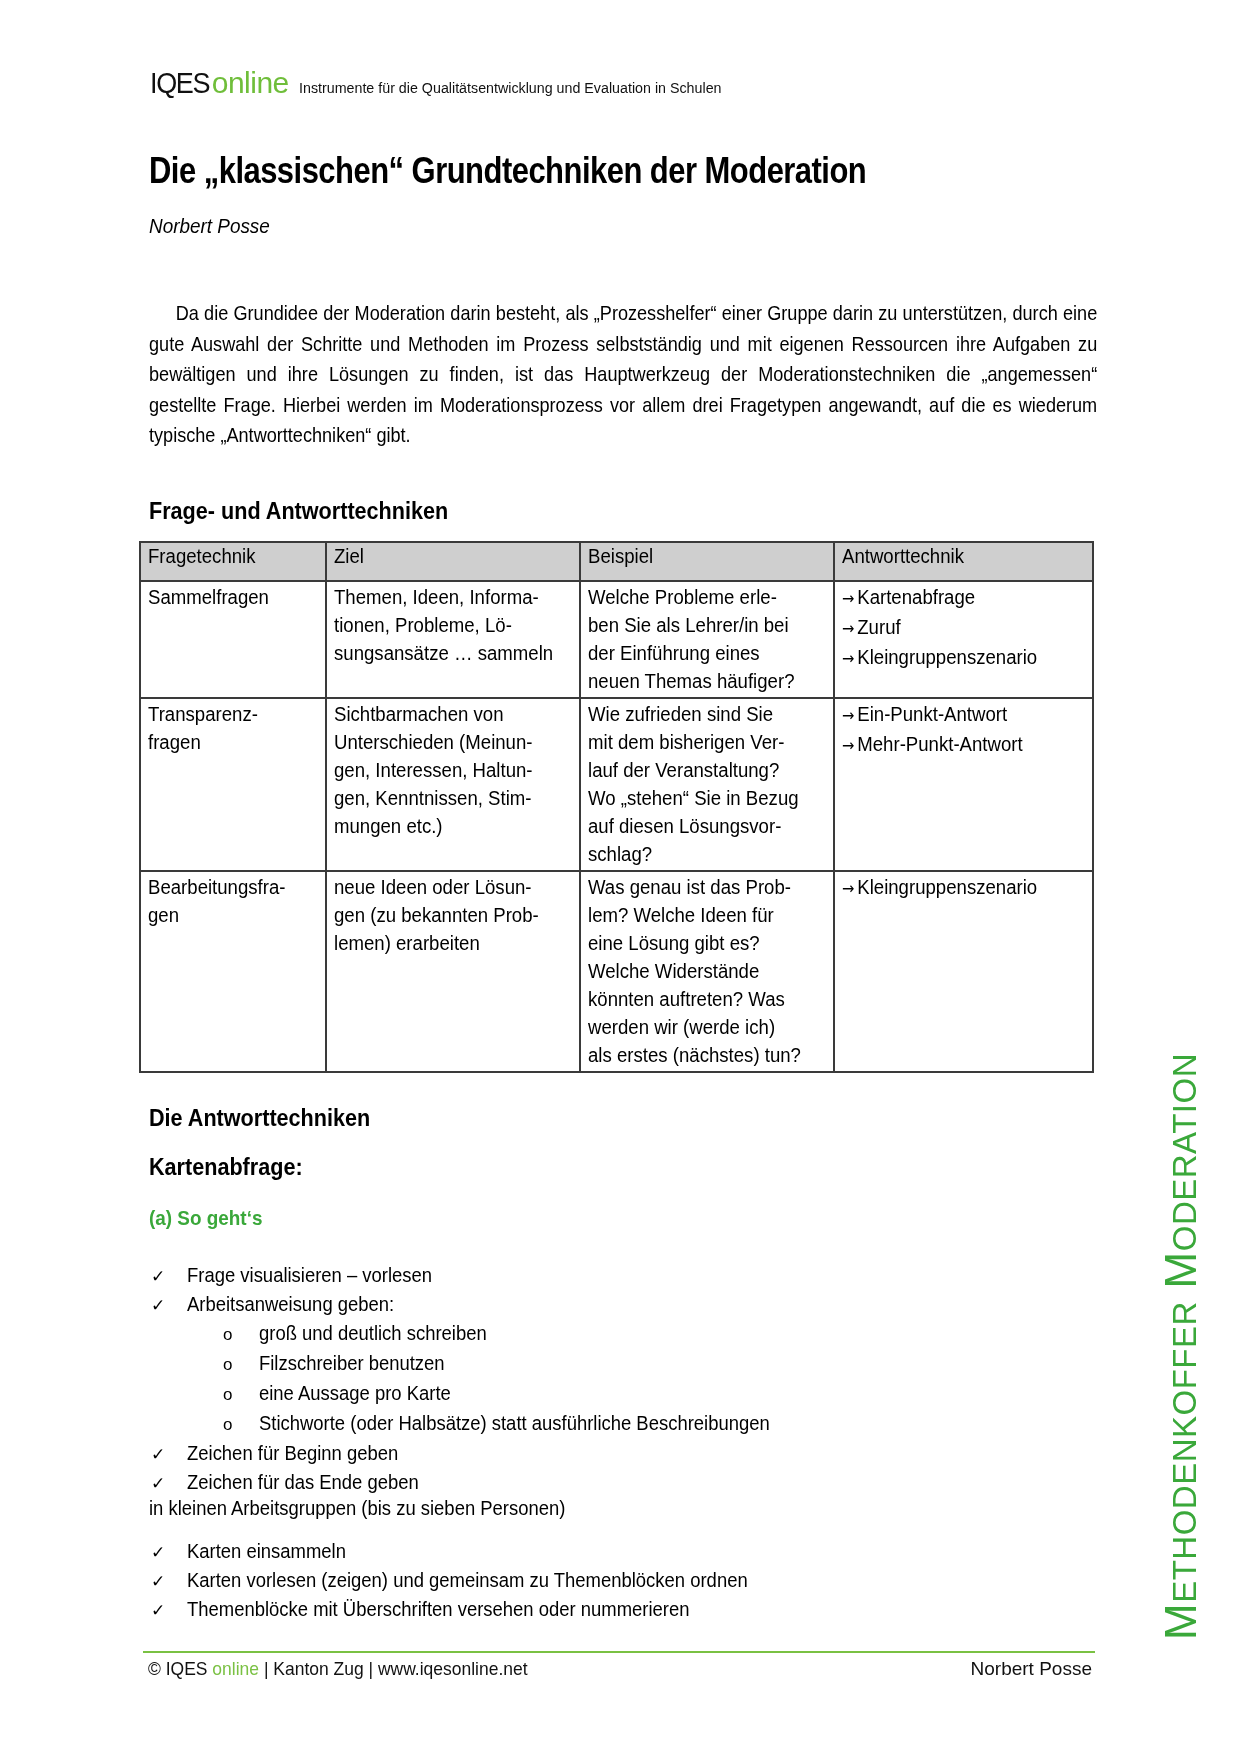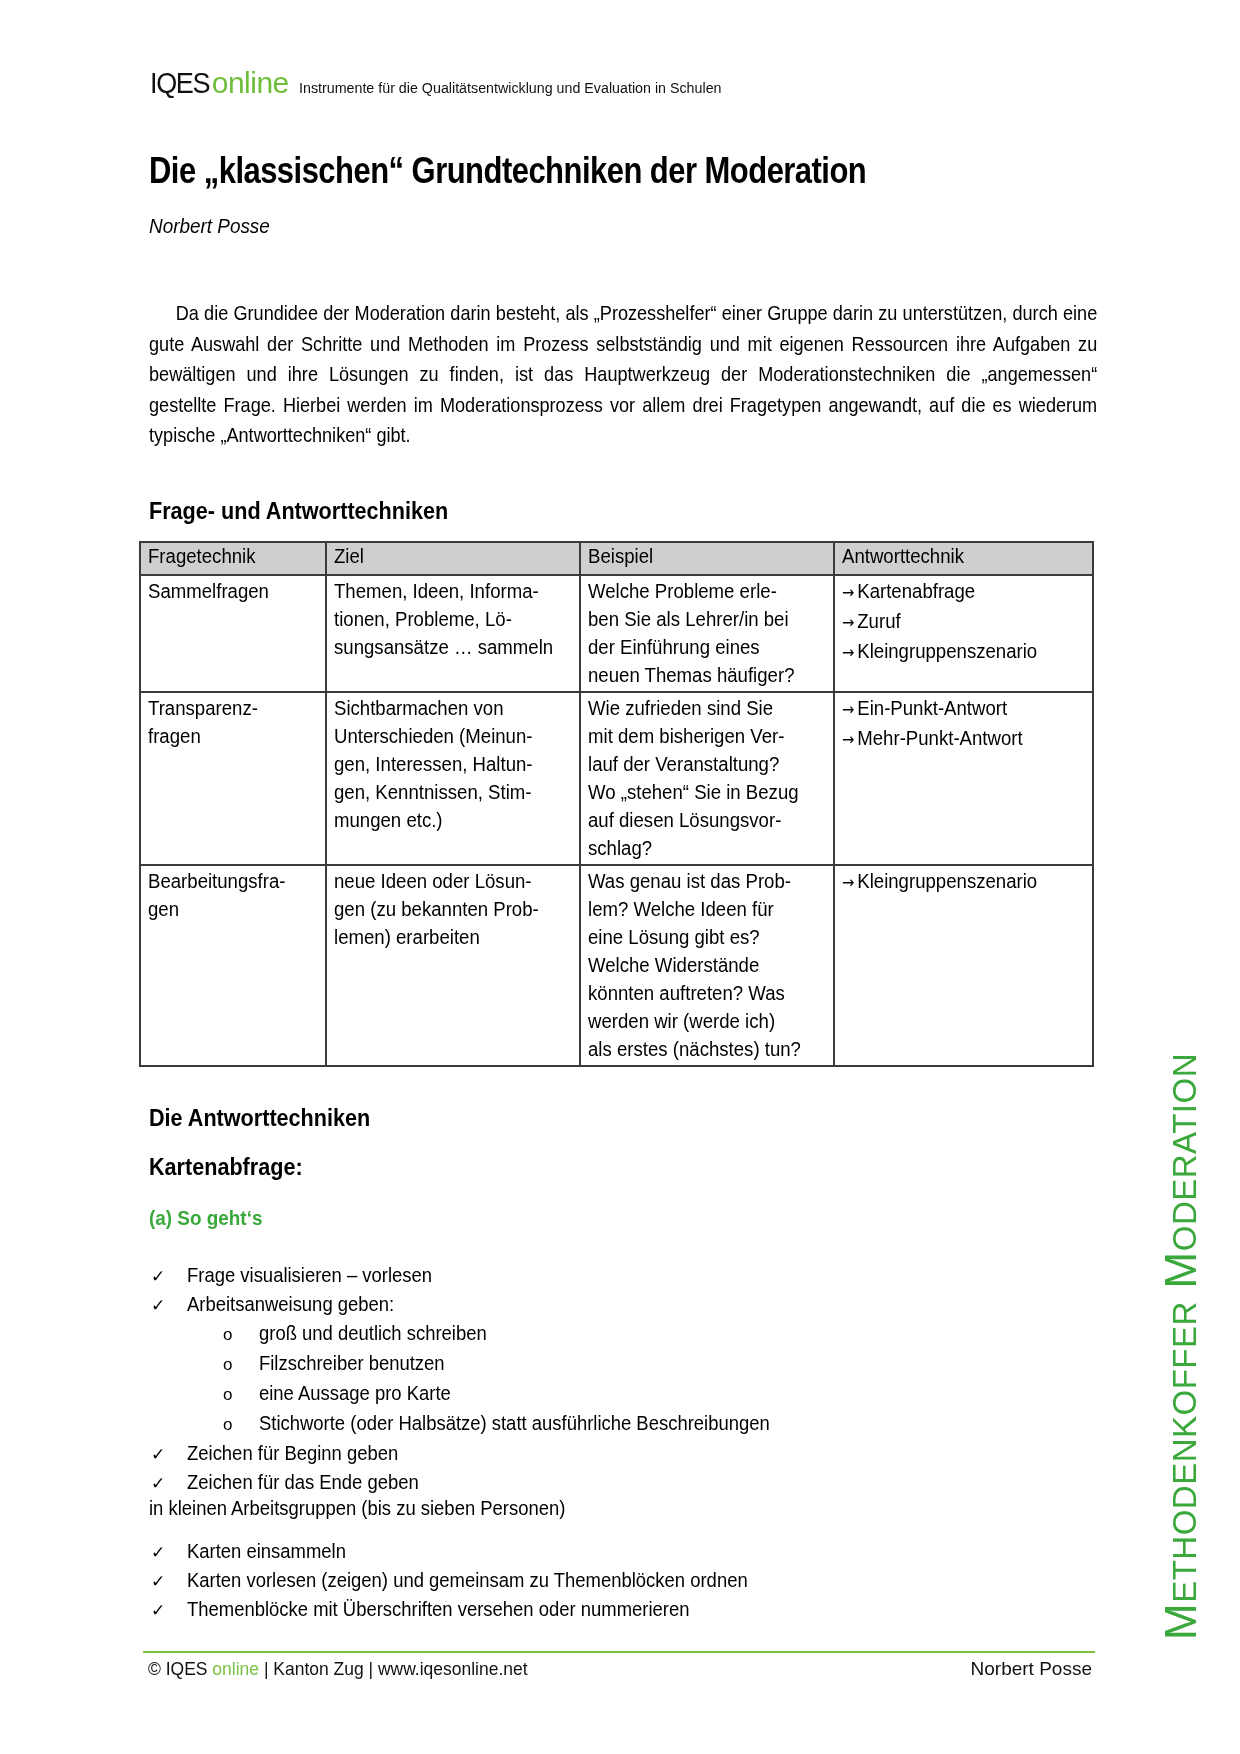--- a/index.html
+++ b/index.html
@@ -19,21 +19,21 @@
 
   
   .intro { left: 149px; top: 298px; width: 1100px; font-size: 21px; line-height: 30.5px; transform: scaleX(0.862); transform-origin: left top; text-align: justify; text-indent: 31px; }
 
   .h2 { font-weight: bold; font-size: 24px; transform: scaleX(0.9); transform-origin: left; white-space: nowrap; }
   .h-table { left: 149px; top: 497px; }
 
   
   .qa-table { left: 139px; top: 541px; border-collapse: collapse; font-size: 20px; }
   .qa-table th, .qa-table td { border: 2px solid #3a3a3a; vertical-align: top; text-align: left; padding: 1px 7px 2px 7px; line-height: 28px; font-weight: normal; }
-  .qa-table th { background: #cfcfcf; padding-top: 0; padding-bottom: 4px; line-height: 27px; }
+  .qa-table th { background: #cfcfcf; padding-top: 0; padding-bottom: 10px; line-height: 27px; }
   .qa-table td .cell, .qa-table th .cell { display: block; transform: scaleX(0.93); transform-origin: left; white-space: pre-line; }
   .col1 { width: 170px; } .col2 { width: 238px; } .col3 { width: 238px; } .col4 { width: 243px; margin-top: 20px; }
   .arrow { font-family: "DejaVu Sans", sans-serif; font-size: 16px; margin-right: 3px; }
 
   
   .h-antwort { left: 149px; top: 1104px; }
   .h-karten { left: 149px; top: 1153px; }
   .h-sogehts { left: 149px; top: 1206px; font-size: 21px; font-weight: bold; color: #3aa83a; transform: scaleX(0.9); transform-origin: left; white-space: nowrap; }
 
   

